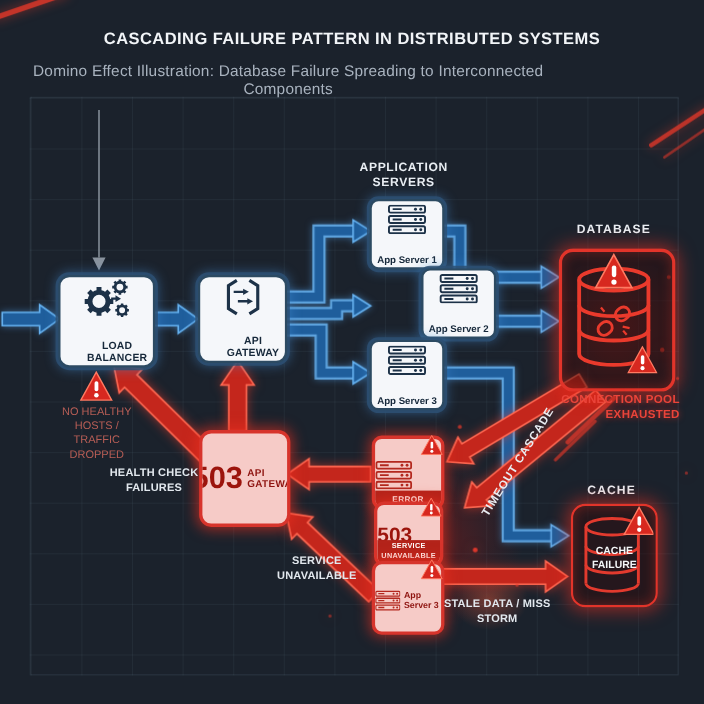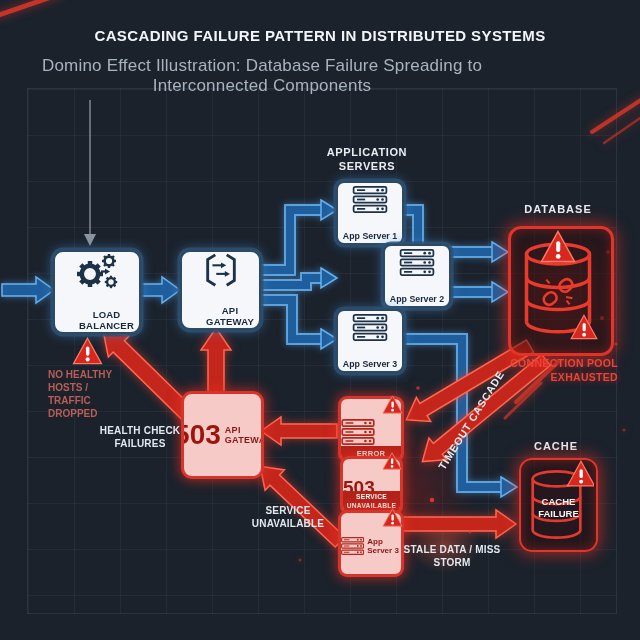--- a/index.html
+++ b/index.html
@@ -7,21 +7,21 @@
           font-family:"Liberation Sans","DejaVu Sans",sans-serif;}
   .grid-frame{position:absolute;left:27px;top:88px;width:588px;height:524px;
     border:1px solid rgba(150,180,200,.13);
     background-image:linear-gradient(rgba(140,170,195,.07) 1px,transparent 1px),
                      linear-gradient(90deg,rgba(140,170,195,.07) 1px,transparent 1px);
     background-size:46px 46px;}
   .glow{position:absolute;pointer-events:none;}
   .title{position:absolute;left:0;top:27px;width:640px;text-align:center;color:#f2f5f8;
          font-size:15px;font-weight:700;letter-spacing:.4px;}
   .subtitle{position:absolute;left:0;top:56px;width:524px;text-align:center;color:#a9b3bf;
-         font-size:17px;letter-spacing:.2px;}
+         font-size:14px;letter-spacing:.2px;}
   .node{position:absolute;background:#f5f7fa;border:2px solid #2c4a62;border-radius:10px;
         box-shadow:0 0 0 2.5px rgba(45,80,115,.85),0 0 11px 2px rgba(70,145,215,.45);
         display:flex;flex-direction:column;align-items:center;justify-content:center;gap:18px;}
   .node .lbl{color:#16283a;font-weight:700;font-size:9.5px;text-align:center;line-height:1.15;
         letter-spacing:.2px;margin-left:19px;}
   .srvlbl{color:#16283a;font-weight:700;font-size:8.8px;text-align:center;}
   .grouptitle{position:absolute;color:#e9eef3;font-weight:700;font-size:11px;text-align:center;
         letter-spacing:.6px;line-height:1.25;}
   .rednode{position:absolute;border:3px solid #e2342a;border-radius:13px;
         background:rgba(48,13,13,.48);
@@ -29,21 +29,21 @@
   .redstatus{position:absolute;color:#ea443a;font-weight:700;font-size:10.5px;text-align:right;
         line-height:1.3;letter-spacing:.3px;text-shadow:0 0 6px rgba(235,50,35,.7);}
   .pinkbox{position:absolute;background:#f6cbc7;border:3px solid #d7342c;border-radius:9px;
         box-shadow:0 0 12px 2px rgba(238,48,32,.6);
         display:flex;flex-direction:row;align-items:center;justify-content:center;overflow:hidden;}
   .pinkbox .code{color:#9c140c;font-weight:800;line-height:1;}
   .banner{background:#b3231a;color:#ffffff;font-weight:700;text-align:center;width:100%;
         letter-spacing:.3px;}
   .whitelabel{position:absolute;color:#e2e8ee;font-weight:700;font-size:10px;text-align:center;
         line-height:1.3;letter-spacing:.2px;}
-  .mutedred{position:absolute;color:#b85e56;font-weight:700;font-size:10px;text-align:left;
+  .mutedred{position:absolute;color:#b85e56;font-weight:400;font-size:10px;text-align:center;
         line-height:1.3;}
   .rotlabel{position:absolute;color:#e9edf2;font-weight:700;font-size:10.5px;white-space:nowrap;
         letter-spacing:.8px;transform:translate(-50%,-50%) rotate(-58deg);}
   svg.layer{position:absolute;left:0;top:0;width:640px;height:640px;}
   .bluearrs{filter:drop-shadow(0 0 3.5px rgba(80,160,235,.55));}
   .redarrs{filter:drop-shadow(0 0 5px rgba(255,60,38,.55));}
   .cachetext{position:absolute;left:0;top:36px;width:100%;text-align:center;color:#f4f6f8;
         font-weight:700;font-size:9.5px;line-height:1.3;}
 </style>
 </head>

